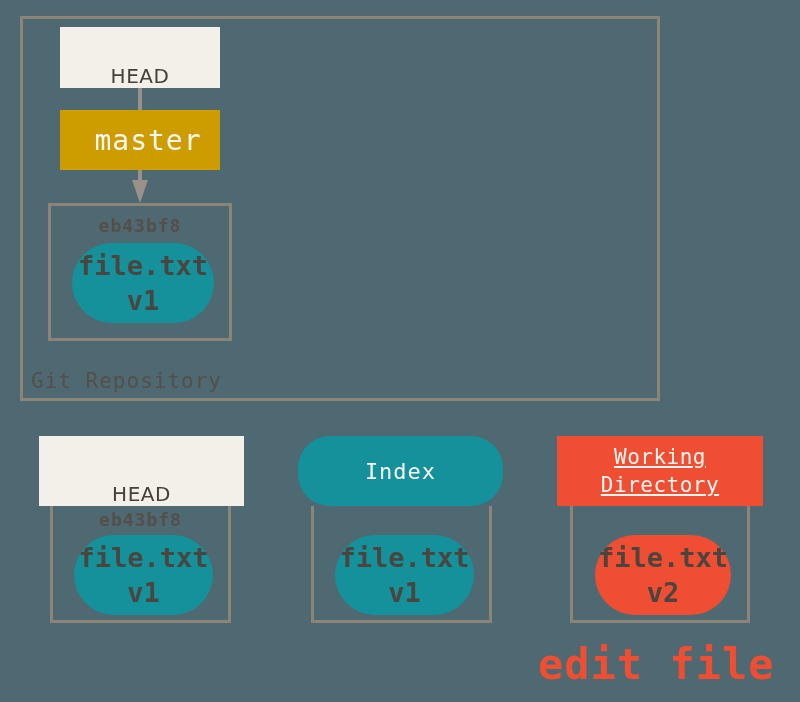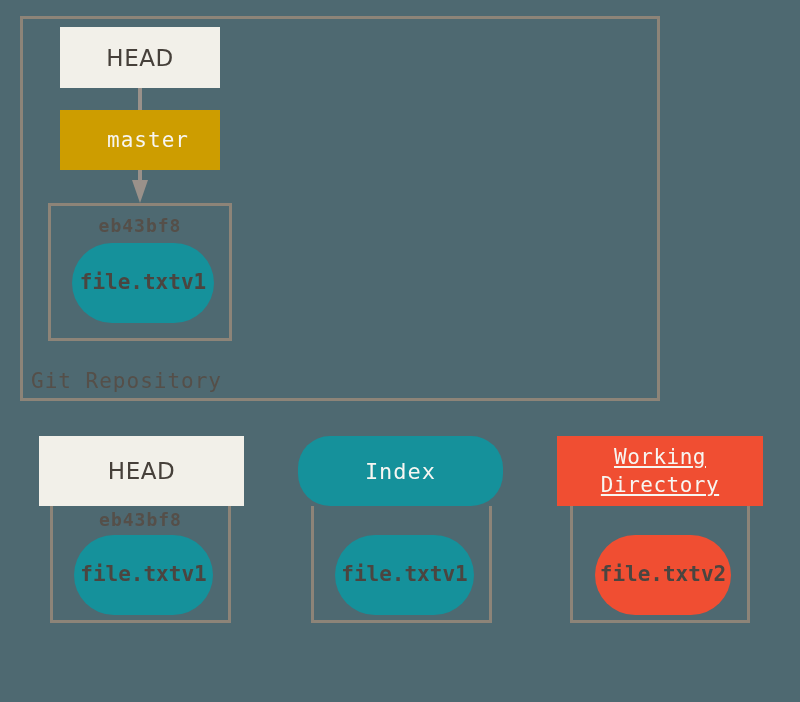--- a/index.html
+++ b/index.html
@@ -36,27 +36,28 @@
     display: flex;
     align-items: center;
     justify-content: center;
     text-align: center;
     box-sizing: border-box;
   }
   .hdr-offwhite {
     background: var(--offwhite-fill, #f2f0e9);
     color: var(--offwhite-text, #46403a);
     font-family: "DejaVu Sans", "Liberation Sans", sans-serif;
-    font-size: 23px;
+    font-size: 20px;
     letter-spacing: 0.5px;
+    align-items: flex-end;
   }
   .hdr-gold {
     background: var(--gold-fill, #cd9d00);
     color: var(--header-text, #f7f6f2);
-    font-size: 21px;
+    font-size: 28px;
     letter-spacing: 1px;
     padding-left: 16px;
   }
   .hdr-teal {
     background: var(--teal-fill, #15919b);
     color: var(--header-text, #f7f6f2);
     font-size: 22px;
     letter-spacing: 1px;
     border-radius: 32px;
   }
@@ -99,25 +100,25 @@
   .hash-label {
     left: 0; right: 0;
     text-align: center;
     font-size: 18px;
     letter-spacing: 1px;
     color: var(--label-text, #554f49);
   }
 
   .pill {
     display: flex;
-    flex-direction: row;
+    flex-direction: column;
     align-items: center;
     justify-content: center;
     border-radius: 41px;
-    font-size: 21px;
+    font-size: 27px;
     line-height: 1.3;
     color: var(--pill-text, #4b4540);
     text-align: center;
   }
   .pill-teal   { background: var(--teal-fill, #15919b); }
   .pill-orange { background: var(--orange-fill, #f04e32); }
 
   
   .head-hdr-bottom { left: 39px;  top: 436px; width: 205px; height: 70px; }
   .head-body       { left: 50px;  top: 506px; width: 181px; height: 117px; }
@@ -189,14 +190,15 @@
   <div class="abs hdr hdr-orange wd-hdr">
     <span>Working Directory</span>
   </div>
   <div class="abs cell-box no-top wd-body">
     <div class="abs pill pill-orange" style="left: 22px; top: 29px; width: 136px; height: 80px;">
       <span>file.txt</span>
       <span>v2</span>
     </div>
   </div>
 
+  <div class="abs annotation">edit file</div>
 
 </div>
 
 </body></html>

